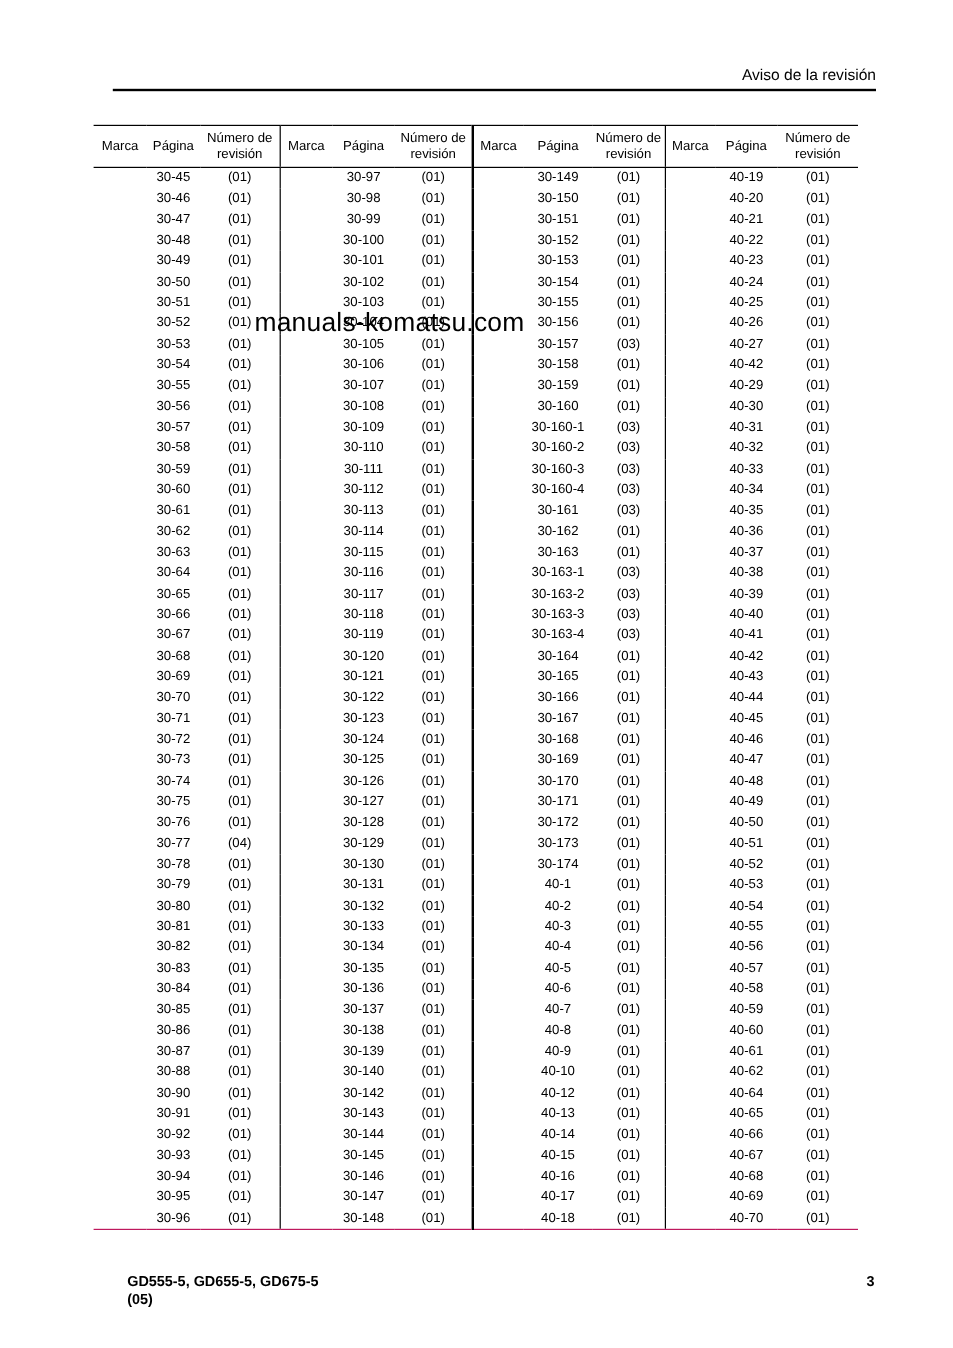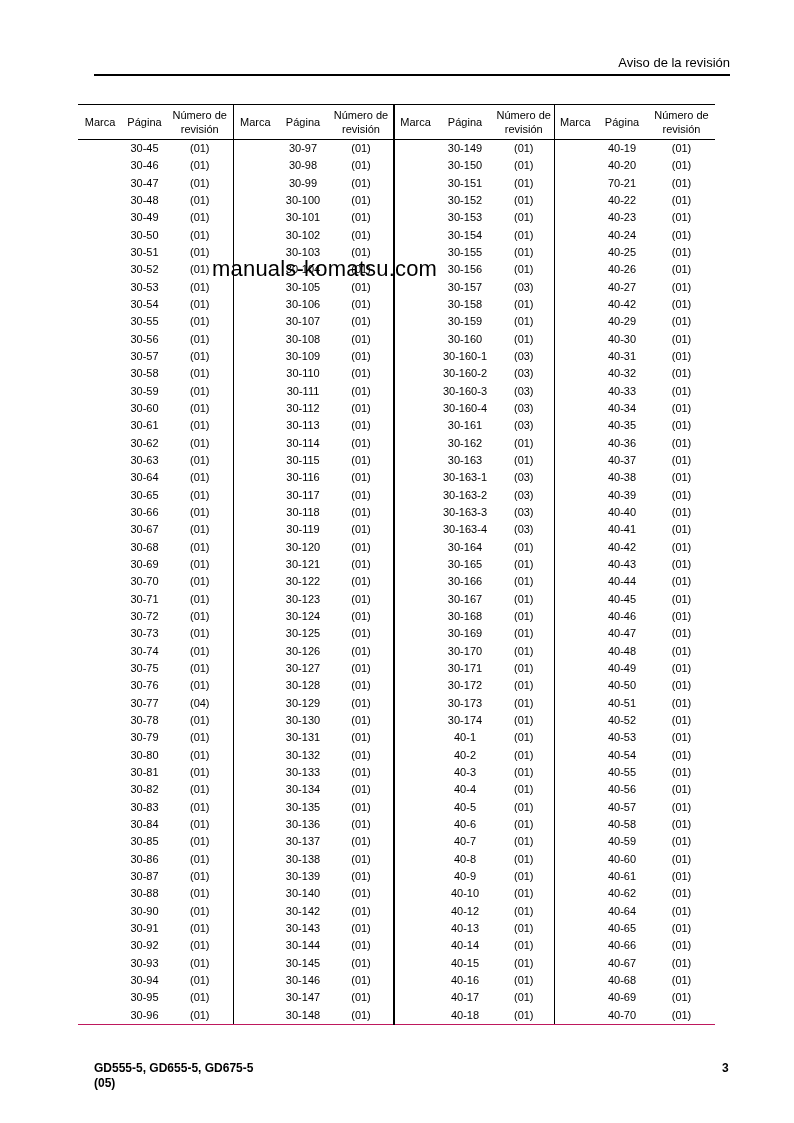--- a/index.html
+++ b/index.html
@@ -6,21 +6,21 @@
   body { width:794px; height:1123px; position:relative; font-family:"Liberation Sans", sans-serif; color:#000; overflow:hidden; }
   .hdr-title { position:absolute; right:64px; top:55px; font-size:13px; }
   .hdr-rule { position:absolute; left:94px; top:74px; width:636px; height:2px; background:#000; }
   table.rev { position:absolute; left:78px; top:104px; width:637px; border-collapse:collapse; table-layout:fixed; font-size:11px; }
   table.rev th { font-weight:normal; height:34px; line-height:14px; border-top:1px solid #000; border-bottom:1px solid #000; padding:0; vertical-align:middle; }
   table.rev td { height:17.34px; padding:0; text-align:center; line-height:17px; }
   table.rev tbody tr:last-child td { border-bottom:1px solid #be185d; }
   .sep { border-left:1px solid #000; }
   .sep-thick { border-left:2px solid #000; }
   .watermark { position:absolute; left:212px; top:256px; font-size:22px; color:#000; letter-spacing:0.2px; }
-  .foot-left { position:absolute; left:94px; top:1061px; font-size:12px; font-weight:bold; line-height:15px; }
+  .foot-left { position:absolute; left:106px; top:1061px; font-size:12px; font-weight:bold; line-height:15px; }
   .foot-right { position:absolute; left:722px; top:1061px; font-size:12px; font-weight:bold; }
 </style>
 </head>
 <body>
 
 <div class="hdr-title">Aviso de la revisión</div>
 <div class="hdr-rule"></div>
 
 <table class="rev">
   <colgroup>
@@ -86,21 +86,21 @@
         <td></td>
         <td>30-47</td>
         <td>(01)</td>
         <td class="sep"></td>
         <td>30-99</td>
         <td>(01)</td>
         <td class="sep-thick"></td>
         <td>30-151</td>
         <td>(01)</td>
         <td class="sep"></td>
-        <td>70-21</td>
+        <td>40-21</td>
         <td>(01)</td>
       </tr>
       <tr>
         <td></td>
         <td>30-48</td>
         <td>(01)</td>
         <td class="sep"></td>
         <td>30-100</td>
         <td>(01)</td>
         <td class="sep-thick"></td>

